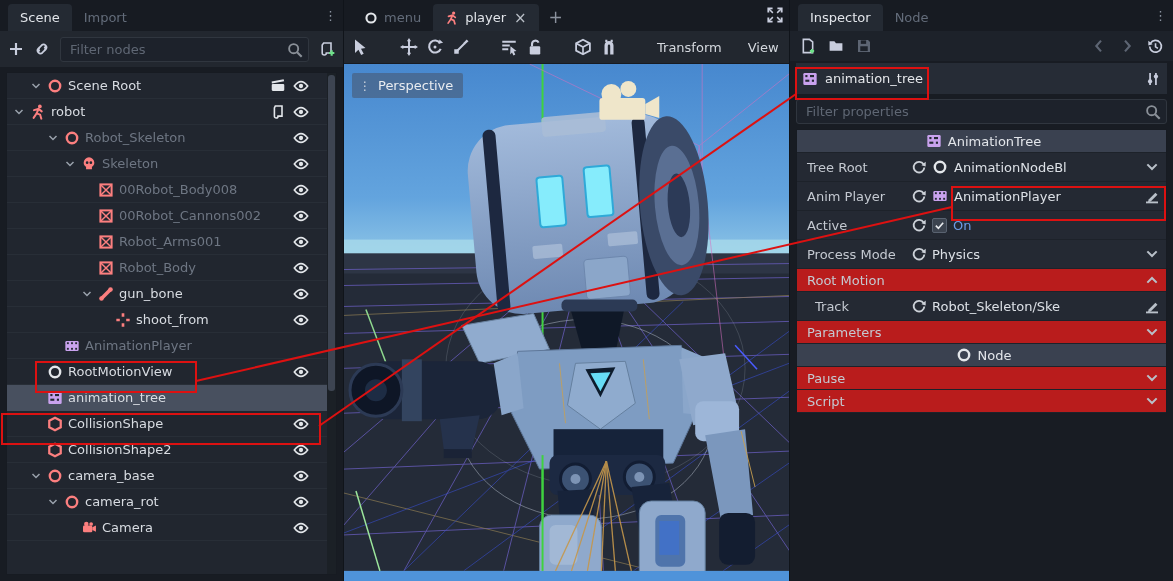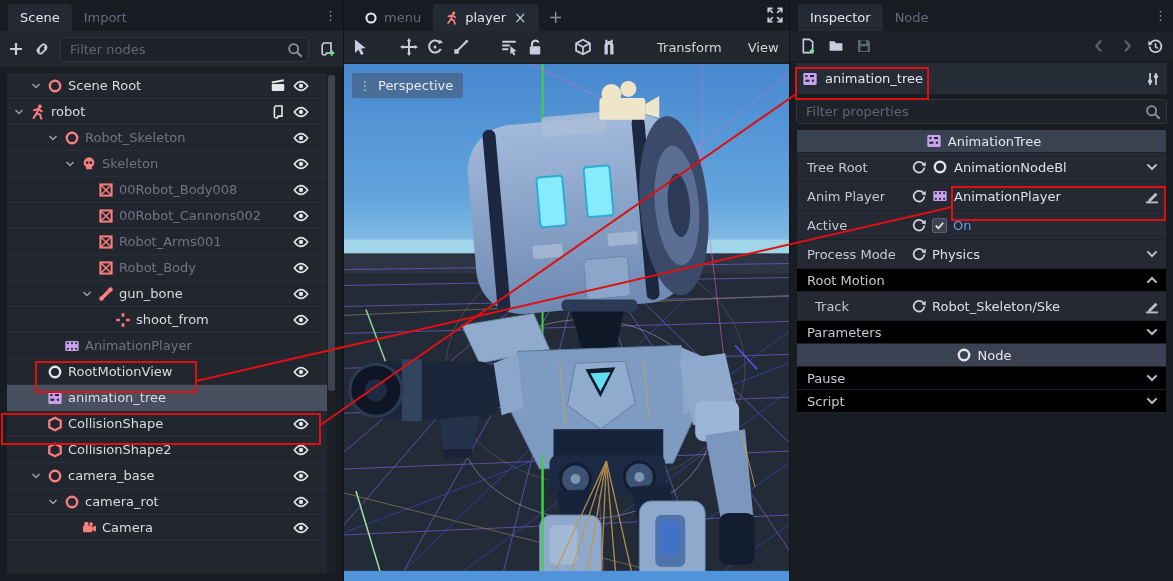--- a/index.html
+++ b/index.html
@@ -67,21 +67,21 @@
               background:#262c36; }
   #name-row .nm { color:#e4e6ea; }
   #name-row .spring { flex:1; }
   #filter-row { margin:5px 6px; position:relative; }
   #filter-row input { width:100%; }
   #filter-row .ic { position:absolute; right:6px; top:5px; color:#8a9098; }
   #insp-rows { margin:0 6px; border:1px solid #171b22; background:#242933; }
   .irow { display:flex; align-items:center; padding:0 6px 0 10px; border-bottom:1px solid #1d222a; }
   .irow.prop { height:29px; }
   .irow.cat  { height:23px; justify-content:center; gap:6px; background:#3a4150; color:#e2e5ea; }
-  .irow.grp  { height:23px; background:#000000; color:#d7dbe1; }
+  .irow.grp  { height:23px; background:#b91c1c; color:#d7dbe1; }
   .irow .lbl { color:#c4c9d1; }
   .irow .lbl.ind { padding-left:8px; }
   .irow .spring { flex:1; }
   .irow .val { display:flex; align-items:center; gap:6px; width:212px; color:#dce0e6; }
   .irow .val .txt { white-space:nowrap; overflow:hidden; flex:1; }
   .irow .rev { width:18px; color:#ccd1d8; margin-right:4px; }
   .irow .tail { width:16px; color:#b9c0c9; display:flex; justify-content:center; }
   .checkbox { width:15px; height:15px; background:#3c434f; border:1px solid #596270; border-radius:2px;
               display:flex; align-items:center; justify-content:center; color:#e8eaee; }
   .onval { color:#6c9ce8; }

